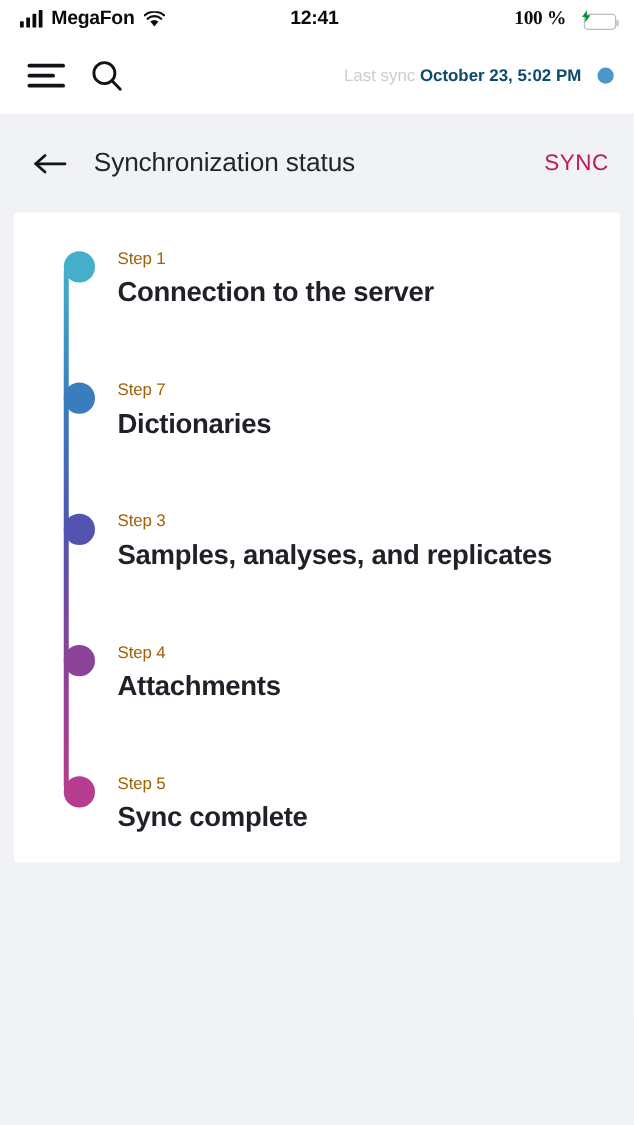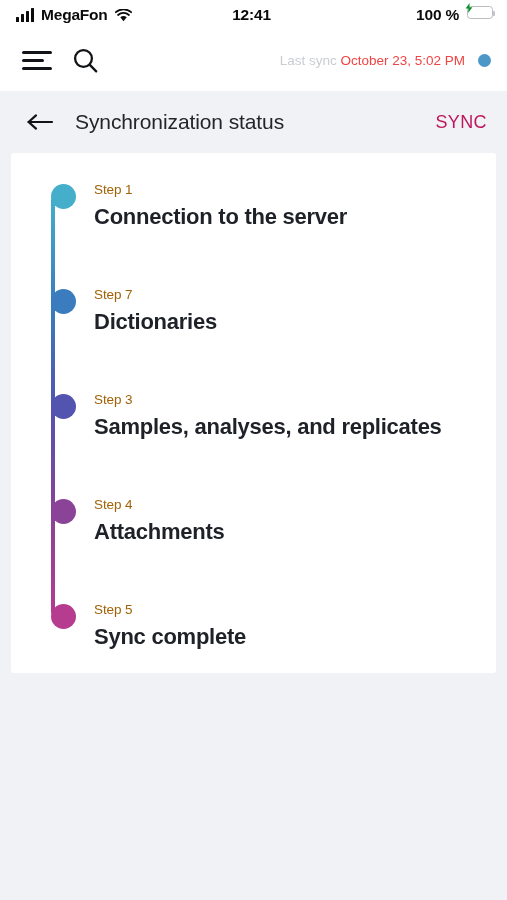--- a/index.html
+++ b/index.html
@@ -59,22 +59,23 @@
     text-align: center;
     font-size: 15.5px;
     font-weight: bold;
     color: #0b0b0b;
     letter-spacing: -0.2px;
     pointer-events: none;
   }
   .sb-right {
     margin-left: auto;
     display: flex;
-    align-items: flex-start;
-    gap: 8px;
+    align-items: flex-end;
+    gap: 14px;
+    font-family: Liberation Serif, serif;
   }
   .battery-pct {
     font-size: 15.5px;
     font-weight: bold;
     color: #0b0b0b;
     letter-spacing: -0.2px;
   }
   .battery {
     width: 26px;
     height: 13px;
@@ -150,34 +151,34 @@
     display: flex;
     align-items: center;
     gap: 13px;
   }
   .sync-text {
     font-size: 13.5px;
     color: #c9ccd2;
     white-space: nowrap;
   }
   .sync-text b {
-    color: #ef4444;
-    font-weight: normal;
+    color: #0c4a6e;
+    font-weight: bold;
   }
   .status-dot {
     width: 13px;
     height: 13px;
     border-radius: 50%;
     background: #4a97c8;
     flex: none;
   }
 
   
   .page-header {
-    height: 62px;
+    height: 79px;
     background: #f1f2f6;
     display: flex;
     align-items: center;
     padding: 0 18px 0 26px;
     box-sizing: border-box;
   }
   .back-btn { width: 30px; height: 24px; }
   .page-title {
     font-size: 21px;
     color: #22262b;

